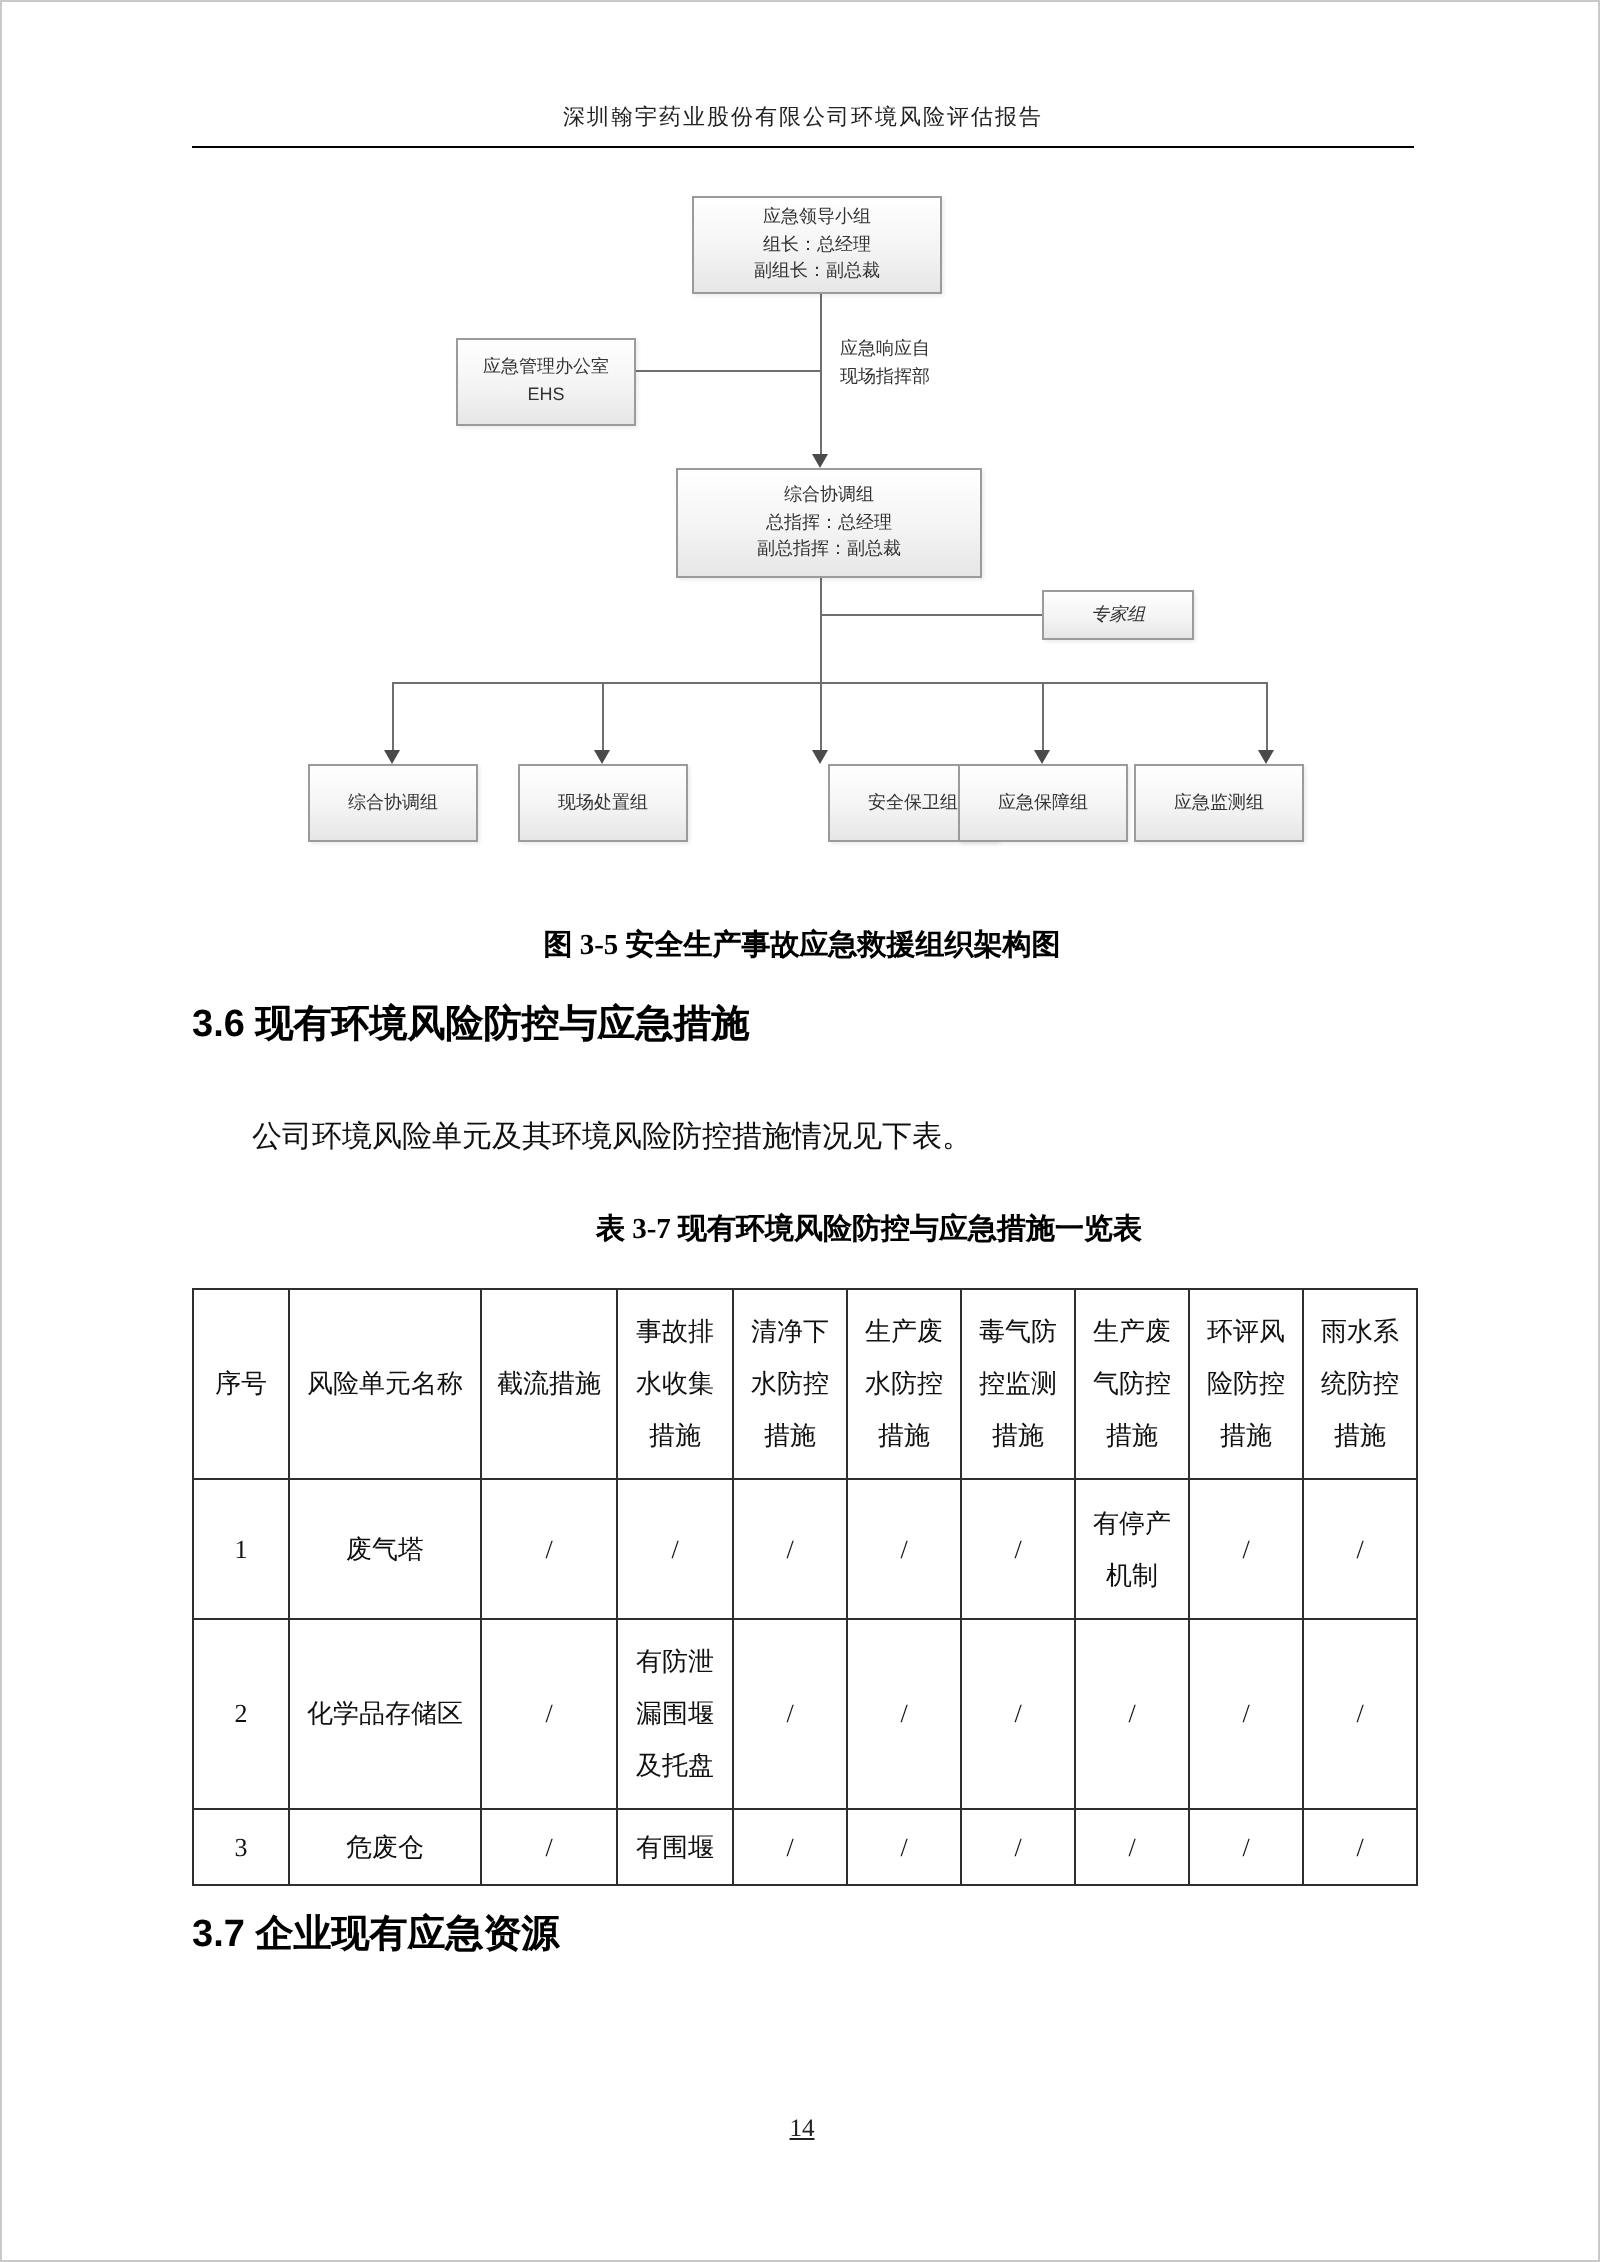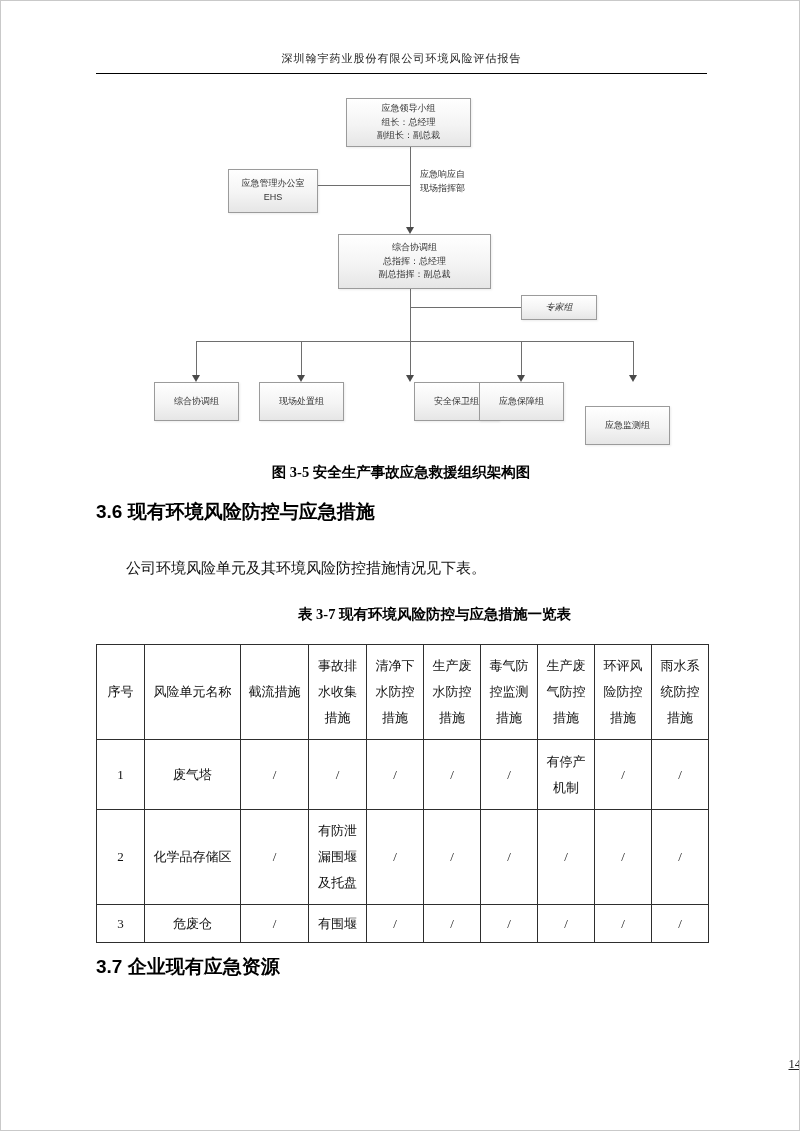--- a/index.html
+++ b/index.html
@@ -128,21 +128,21 @@
   }
   .risk-table thead tr { height: 95px; }
   .risk-table tbody tr.r0 { height: 70px; }
   .risk-table tbody tr.r1 { height: 95px; }
   .risk-table tbody tr.r2 { height: 38px; }
 
   
   .page-number {
     position: absolute;
     top: 1056px; left: 0; width: 800px;
-    text-align: right;
+    text-align: center;
     font-size: 12.5px;
     color: #222;
     text-decoration: underline;
   }
 </style>
 </head>
 <body>
 
 <div class="page">
 
@@ -202,21 +202,21 @@
     </div>
     <div class="fc-box team-box" style="left:258px;">
       <div>现场处置组</div>
     </div>
     <div class="fc-box team-box" style="left:367px;margin-left:46px;">
       <div>安全保卫组</div>
     </div>
     <div class="fc-box team-box" style="left:478px;">
       <div>应急保障组</div>
     </div>
-    <div class="fc-box team-box" style="left:584px;margin-top:24px;">
+    <div class="fc-box team-box" style="left:566px;">
       <div>应急监测组</div>
     </div>
   </div>
 
   <div class="fig-caption">图 3-5 安全生产事故应急救援组织架构图</div>
 
   <div class="section-heading" id="heading-36">3.6 现有环境风险防控与应急措施</div>
   <div class="body-paragraph">公司环境风险单元及其环境风险防控措施情况见下表。</div>
 
   <div class="table-caption">表 3-7 现有环境风险防控与应急措施一览表</div>

